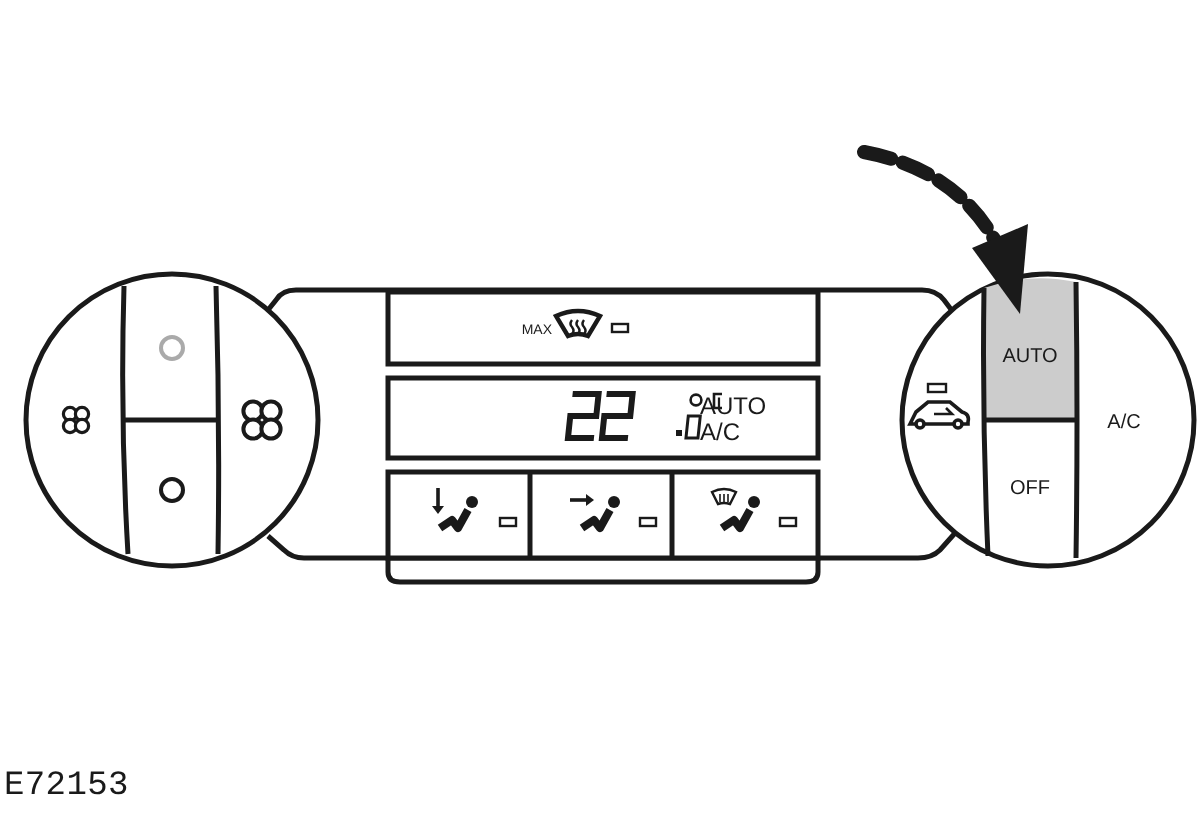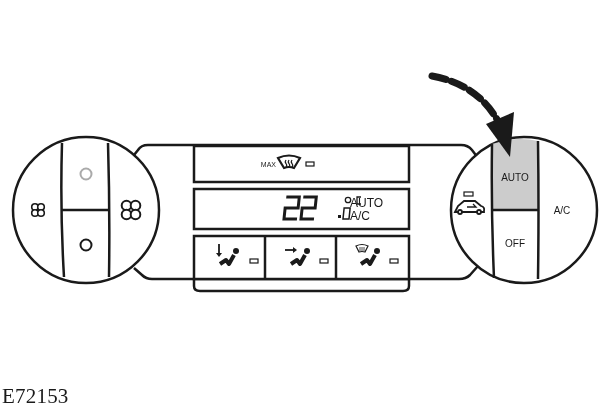--- a/index.html
+++ b/index.html
@@ -1,21 +1,21 @@
 <!DOCTYPE html>
 <html><head>
 <meta charset="utf-8">
 <style>
   html, body { margin:0; padding:0; background:#ffffff; }
   body { width:600px; height:408px; position:relative; overflow:hidden;
          font-family:"Liberation Sans", sans-serif; color:#1a1a1a; }
   svg { position:absolute; left:0; top:0; }
   .lbl { font-family:"Liberation Sans", sans-serif; fill:#1a1a1a; }
-  .caption { position:absolute; left:2px; top:384px; font-size:21px;
-             font-family:Liberation Serif, serif; color:#1a1a1a; letter-spacing:0.2px; }
+  .caption { position:absolute; left:2px; top:384px; font-size:17px;
+             font-family:Liberation Mono, monospace; color:#1a1a1a; letter-spacing:0.2px; }
 </style>
 </head>
 <body>
 
 <svg width="600" height="408" viewBox="0 0 600 408">
 
   <g fill="none" stroke="#1a1a1a" stroke-width="2.5">
 
     <path d="M 130 160 L 138 150 Q 141 145 148 145 L 461 145 Q 468 145 472 150 L 478 158"></path>
 

